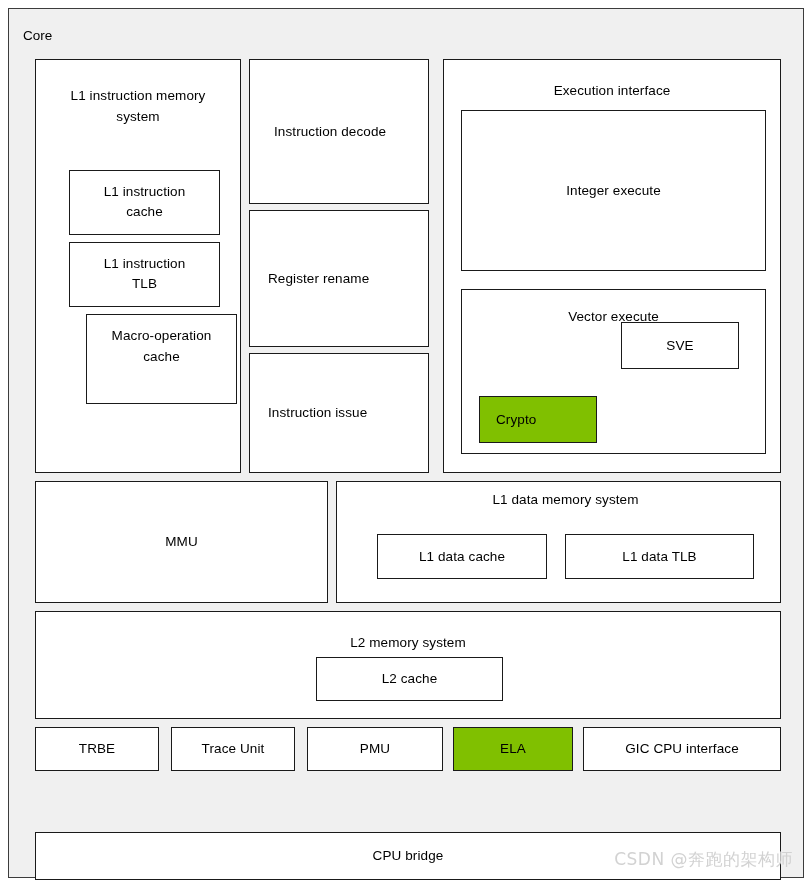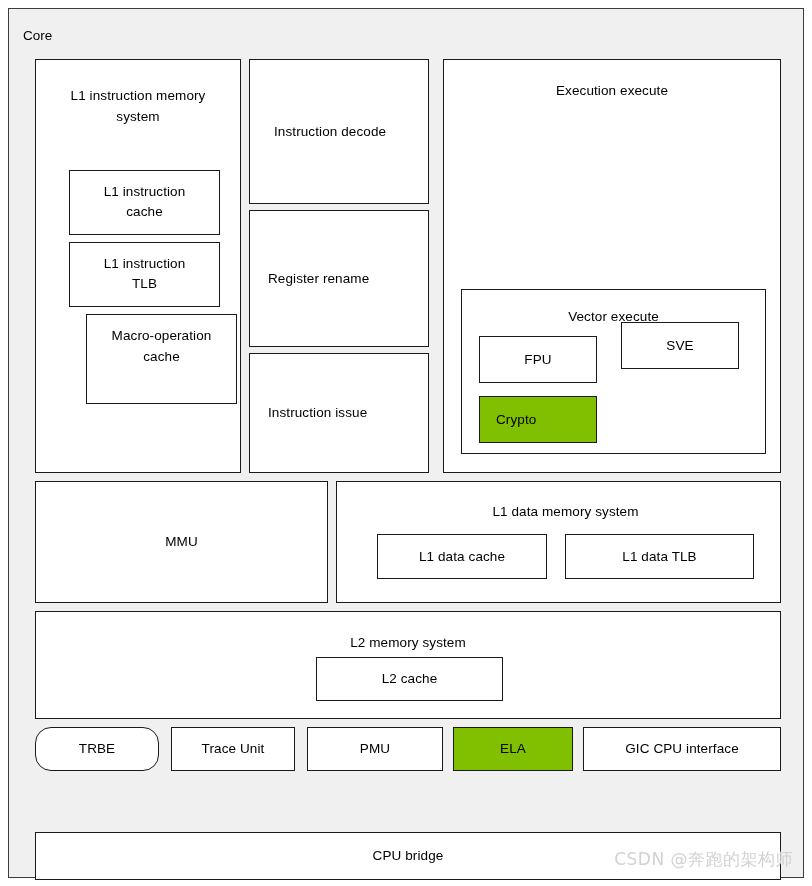--- a/index.html
+++ b/index.html
@@ -138,65 +138,65 @@
 
     <div class="abs box" style="left:240px; top:201px; width:180px; height:137px;">
       <div class="lbl-mid lbl-left" style="padding-left:18px;">Register rename</div>
     </div>
 
     <div class="abs box" style="left:240px; top:344px; width:180px; height:120px;">
       <div class="lbl-mid lbl-left" style="padding-left:18px;">Instruction issue</div>
     </div>
 
     <div class="abs box" style="left:434px; top:50px; width:338px; height:414px;">
-      <div class="lbl-top" style="top:21px;">Execution execute</div>
-
+      <div class="lbl-top" style="top:21px;">Execution interface</div>
+
+      <div class="abs box" style="left:17px; top:50px; width:305px; height:161px;">
+        <div class="lbl-mid">Integer execute</div>
+      </div>
 
       <div class="abs box" style="left:17px; top:229px; width:305px; height:165px;">
         <div class="lbl-top" style="top:17px;">Vector execute</div>
 
-        <div class="abs box" style="left:17px; top:46px; width:118px; height:47px;">
-          <div class="lbl-mid">FPU</div>
-        </div>
 
         <div class="abs box" style="left:159px; top:32px; width:118px; height:47px;">
           <div class="lbl-mid">SVE</div>
         </div>
 
         <div class="abs box green" style="left:17px; top:106px; width:118px; height:47px;">
           <div class="lbl-mid lbl-left" style="padding-left:16px;">Crypto</div>
         </div>
       </div>
     </div>
 
     <div class="abs box" style="left:26px; top:472px; width:293px; height:122px;">
       <div class="lbl-mid">MMU</div>
     </div>
 
     <div class="abs box" style="left:327px; top:472px; width:445px; height:122px;">
-      <div class="lbl-top" style="top:20px;padding-left:20px;">L1 data memory system</div>
+      <div class="lbl-top" style="top:8px;padding-left:20px;">L1 data memory system</div>
 
       <div class="abs box" style="left:40px; top:52px; width:170px; height:45px;">
         <div class="lbl-mid">L1 data cache</div>
       </div>
 
       <div class="abs box" style="left:228px; top:52px; width:189px; height:45px;">
         <div class="lbl-mid">L1 data TLB</div>
       </div>
     </div>
 
     <div class="abs box" style="left:26px; top:602px; width:746px; height:108px;">
       <div class="lbl-top" style="top:21px;">L2 memory system</div>
 
       <div class="abs box" style="left:280px; top:45px; width:187px; height:44px;">
         <div class="lbl-mid">L2 cache</div>
       </div>
     </div>
 
-    <div class="abs box" style="left:26px; top:718px; width:124px; height:44px;border-radius:16px;">
+    <div class="abs box" style="left:26px; top:718px; width:124px; height:44px;">
       <div class="lbl-mid">TRBE</div>
     </div>
 
     <div class="abs box" style="left:162px; top:718px; width:124px; height:44px;">
       <div class="lbl-mid">Trace Unit</div>
     </div>
 
     <div class="abs box" style="left:298px; top:718px; width:136px; height:44px;">
       <div class="lbl-mid">PMU</div>
     </div>

